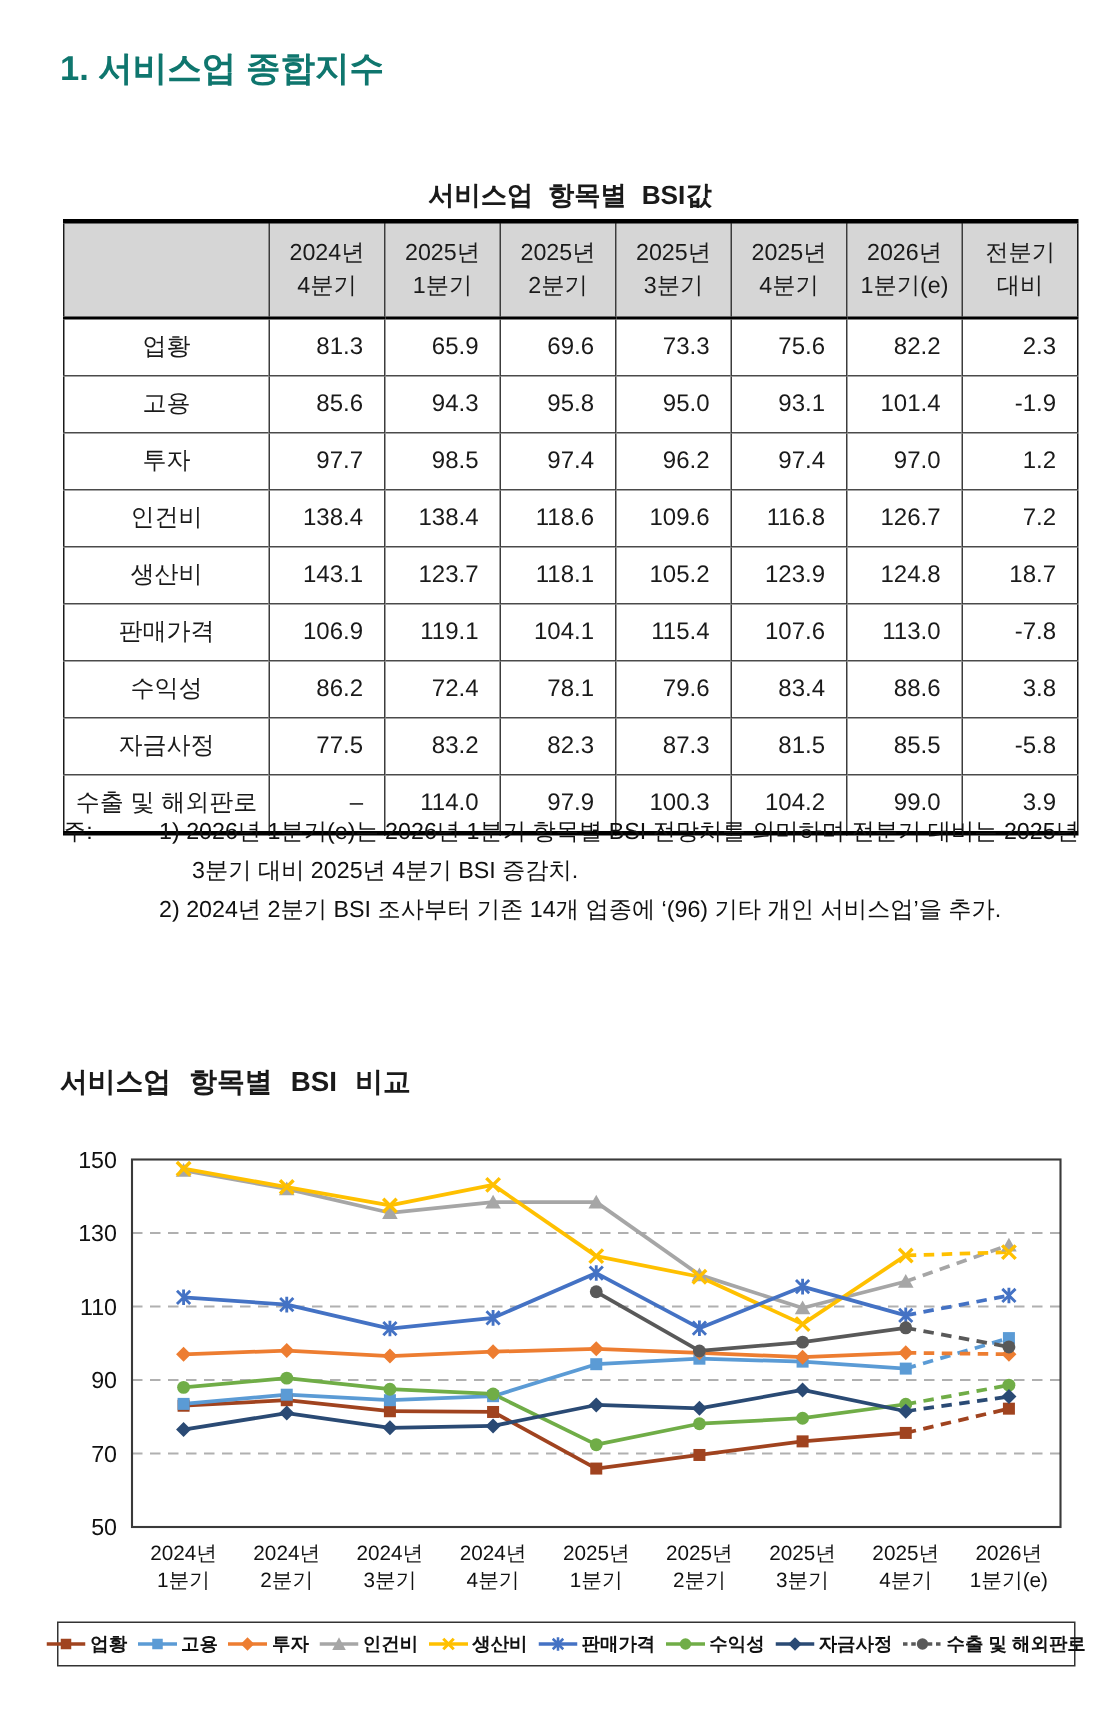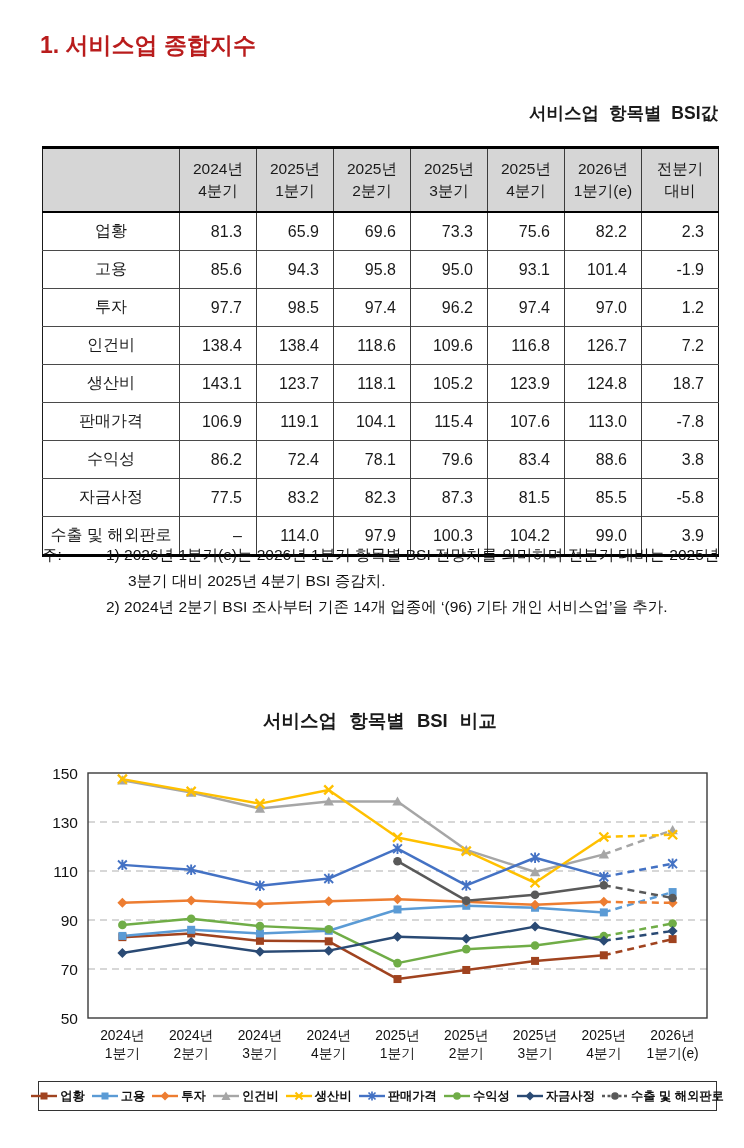--- a/index.html
+++ b/index.html
@@ -1,21 +1,21 @@
 <!DOCTYPE html>
 <html><head>
 <meta charset="utf-8">
 <style>
   html,body{margin:0;padding:0;background:#fff;}
   body{font-family:"Liberation Sans","DejaVu Sans",sans-serif;color:#1a1a1a;}
   #page{position:relative;width:744px;height:1148px;background:#ffffff;overflow:hidden;}
 
-  .page-title{position:absolute;left:40px;top:30px;font-size:23px;font-weight:bold;color:#b91c1c;margin:0;}
-
-  .table-title{position:absolute;left:42px;top:101px;width:676px;text-align:right;
+  .page-title{position:absolute;left:40px;top:30px;font-size:23px;font-weight:bold;color:#0f766e;margin:0;}
+
+  .table-title{position:absolute;left:42px;top:118px;width:676px;text-align:center;
     font-size:17.5px;font-weight:bold;word-spacing:5px;}
 
   #table-wrap{position:absolute;left:42px;top:146px;width:676px;}
   table.bsi{border-collapse:collapse;table-layout:fixed;width:676px;
     border-top:3px solid #000;border-bottom:3px solid #000;
     border-left:1px solid #1a1a1a;border-right:1px solid #1a1a1a;}
   table.bsi col.lbl{width:137px;}
   table.bsi col.num{width:77px;}
   table.bsi thead th{background:#d6d6d6;height:60px;font-weight:normal;font-size:15.5px;
     line-height:1.45;white-space:pre-line;border-left:1px solid #3c3c3c;
@@ -26,21 +26,21 @@
     border-left:1px solid #3c3c3c;}
   table.bsi tbody tr{border-top:1px solid #4a4a4a;}
   table.bsi tbody tr:first-child{border-top:none;}
 
   #notes{position:absolute;left:42px;top:542px;width:680px;font-size:15.5px;
     line-height:26px;color:#111;display:flex;}
   .notes-prefix{flex:0 0 28px;}
   .notes-items{flex:1;}
   .note-item{padding-left:22px;text-indent:-22px;margin-left:36px;}
 
-  .chart-title{position:absolute;left:40px;top:708px;width:680px;text-align:center;
+  .chart-title{position:absolute;left:40px;top:708px;width:680px;text-align:left;
     font-size:18.5px;font-weight:bold;word-spacing:7px;}
 
   #chart-svg{position:absolute;left:30px;top:750px;}
 
   #legend{position:absolute;left:38px;top:1081px;width:679px;height:30px;
     border:1.4px solid #333;box-sizing:border-box;display:flex;align-items:center;
     justify-content:center;gap:7px;font-size:12.3px;font-weight:bold;color:#111;white-space:nowrap;}
   .legend-item{display:flex;align-items:center;gap:3px;}
 </style>
 </head>

